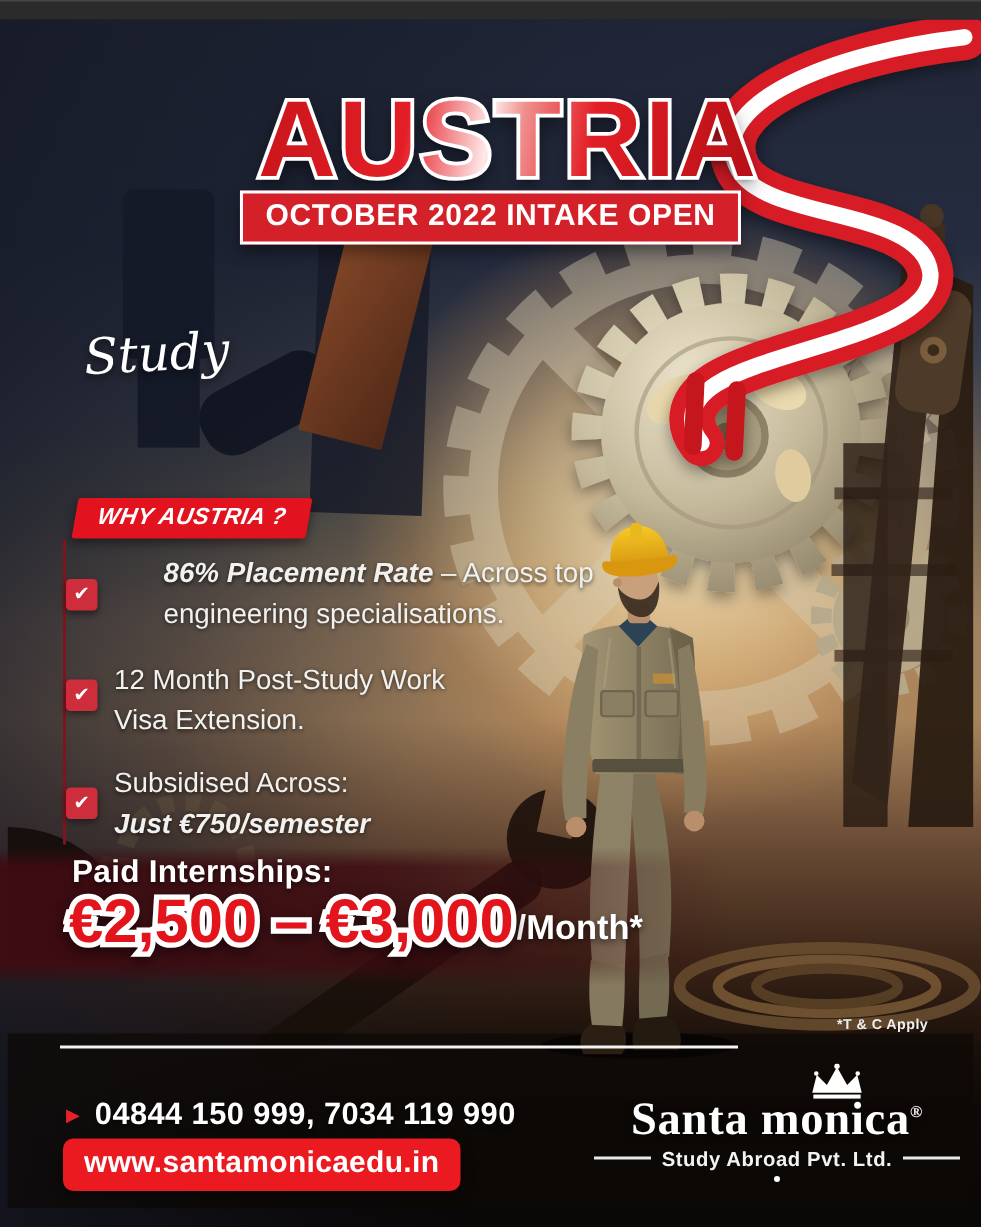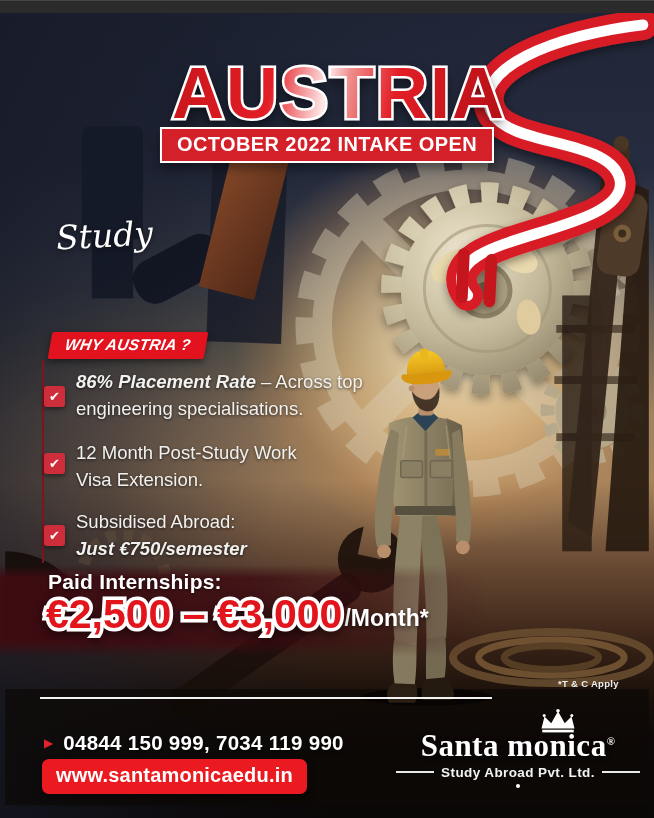--- a/index.html
+++ b/index.html
@@ -47,21 +47,21 @@
   .why-badge{top:319px;left:50px;background:#e2131f;color:#fff;transform:skewX(-10deg);
     padding:4px 15px 5px;font-size:15.5px;font-weight:800;font-style:italic;letter-spacing:.3px;
     border-radius:2px;box-shadow:0 3px 7px rgba(0,0,0,.45);white-space:nowrap;}
   .vline{top:347px;left:42px;width:2px;height:203px;background:#7e141e;}
   .cb{width:21px;height:21px;left:44px;background:#ce2e3c;border-radius:3px;
     display:flex;align-items:center;justify-content:center;
     color:#fff;font-size:13px;font-weight:bold;font-family:"DejaVu Sans",sans-serif;
     box-shadow:0 2px 5px rgba(0,0,0,.45);}
   .cb1{top:373px;} .cb2{top:440px;} .cb3{top:512px;}
   .item{left:76px;color:#f1f1ef;font-size:18.5px;line-height:27px;text-shadow:0 1px 3px rgba(0,0,0,.65);white-space:nowrap;}
-  .it1{top:355px;} .it2{top:426px;} .it3{top:495px;}
+  .it1{top:355px;margin-left:33px;} .it2{top:426px;} .it3{top:495px;}
   .bi{font-weight:bold;font-style:italic;}
   .lead-rest{margin-left:5px;}
   
   .paid-label{top:557px;left:48px;color:#fff;font-size:21px;font-weight:600;letter-spacing:.2px;text-shadow:0 1px 3px rgba(0,0,0,.6);}
   .price-row{top:579px;left:46px;display:flex;align-items:flex-end;z-index:6;}
   .price{position:relative;display:inline-block;font-size:41px;line-height:1.1;font-weight:900;white-space:nowrap;
     filter:drop-shadow(0 3px 4px rgba(0,0,0,.5));}
   .price .stack-under{-webkit-text-stroke:7px #ffffff;text-shadow:none;}
   .price .stack-over{position:relative;color:#e2151c;}
   .suffix{color:#fff;font-size:23px;font-weight:600;margin:12px 0 5px 2px;text-shadow:0 2px 4px rgba(0,0,0,.6);white-space:nowrap;}
@@ -262,21 +262,21 @@
 
   <div class="txt item it1">
     <span class="bi">86% Placement Rate</span><span class="lead-rest">– Across top</span><br>
     <span>engineering specialisations.</span>
   </div>
   <div class="txt item it2">
     <span>12 Month Post-Study Work</span><br>
     <span>Visa Extension.</span>
   </div>
   <div class="txt item it3">
-    <span>Subsidised Abroad:</span><br>
+    <span>Subsidised Across:</span><br>
     <span class="bi">Just €750/semester</span>
   </div>
 
   <div class="txt paid-label">Paid Internships:</div>
   <div class="txt price-row">
     <span class="price stackwrap">
       <span class="stack-under" aria-hidden="true">€2,500 – €3,000</span>
       <span class="stack-over">€2,500 – €3,000</span>
     </span>
     <span class="suffix">/Month*</span>

